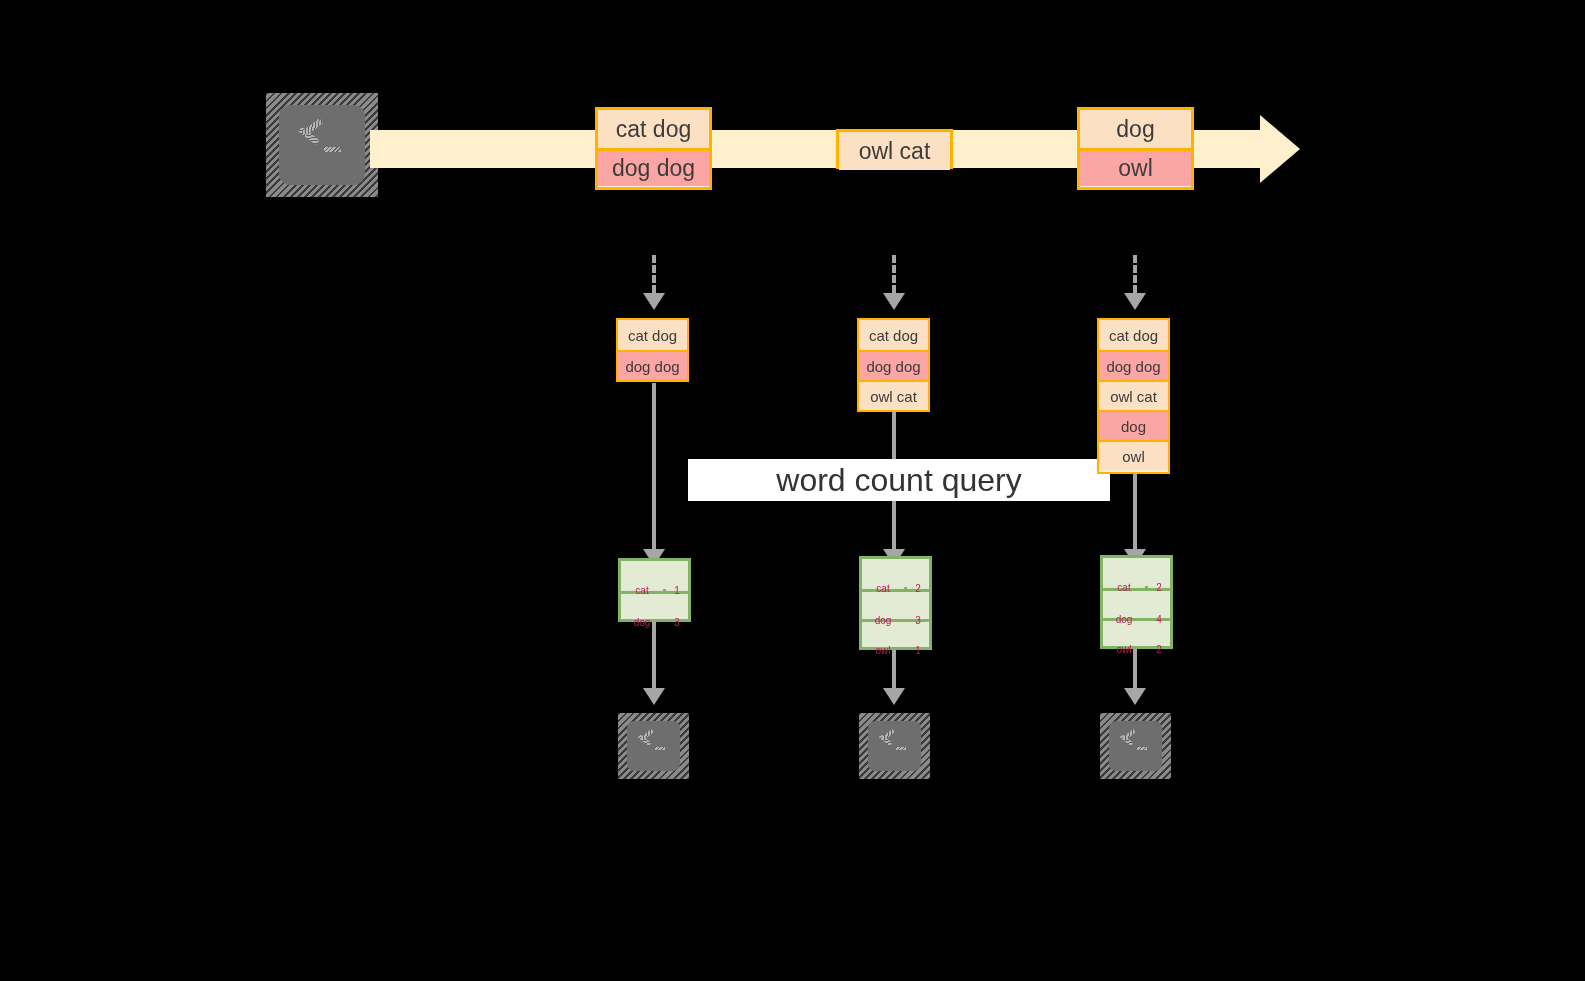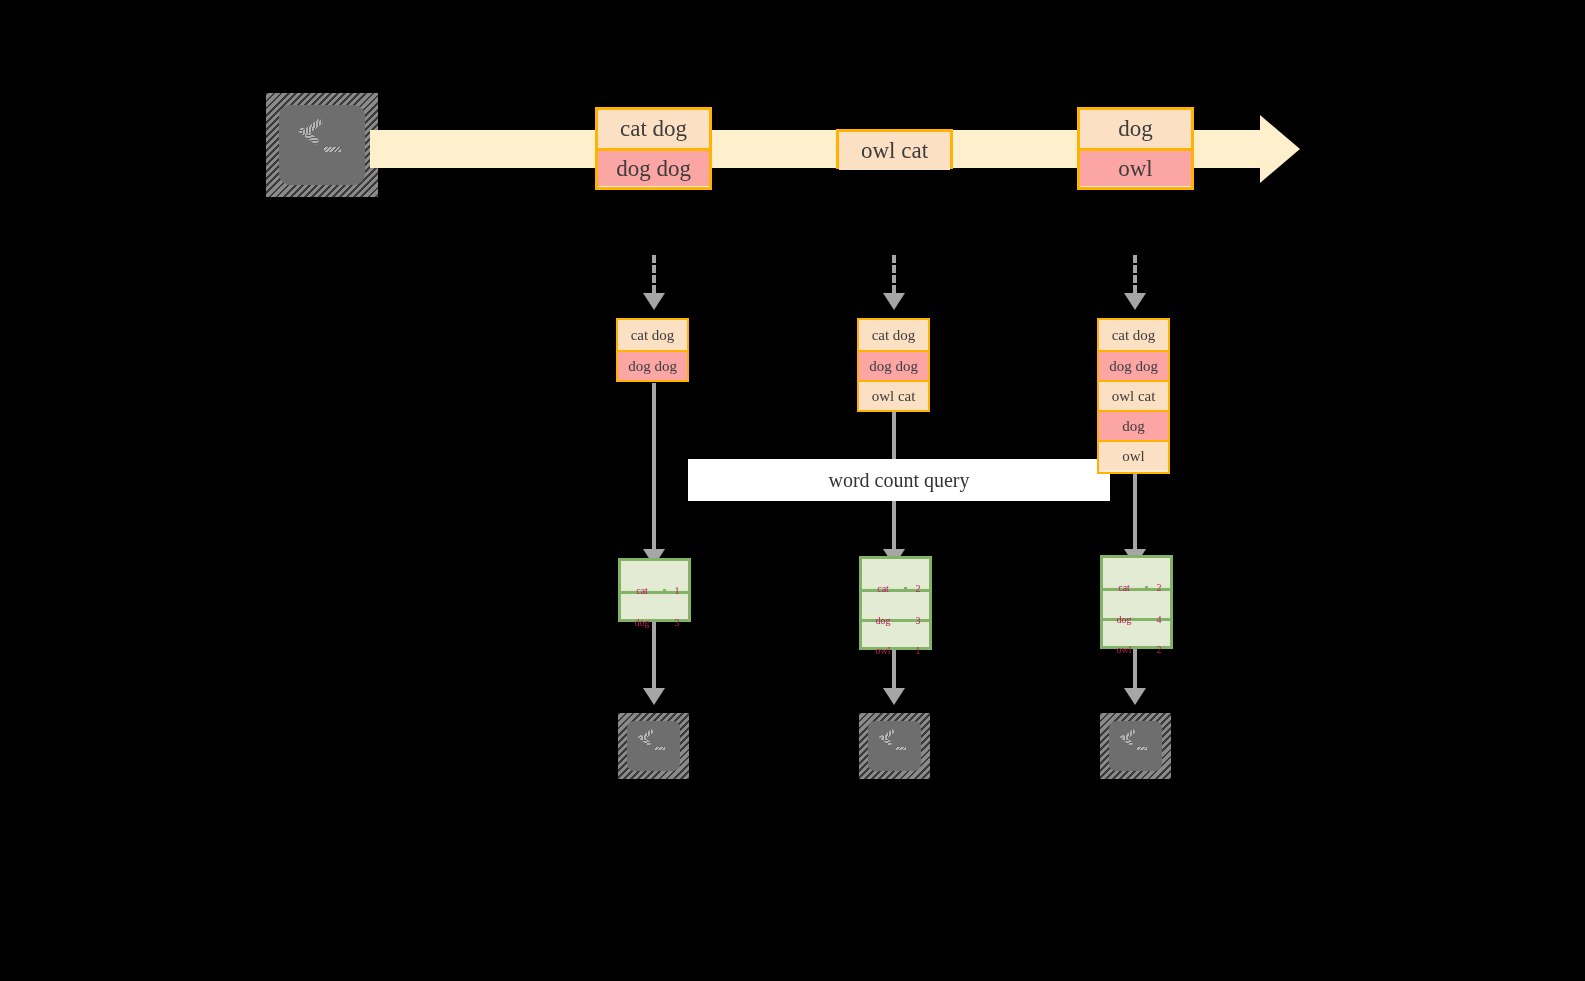--- a/index.html
+++ b/index.html
@@ -6,21 +6,21 @@
   html, body {
     margin: 0;
     padding: 0;
     background: #000000;
   }
   #canvas {
     position: relative;
     width: 1585px;
     height: 981px;
     background: #000000;
-    font-family: Liberation Serif, serif;
+    font-family: Liberation Sans, sans-serif;
     overflow: hidden;
   }
 
   
   .term {
     position: absolute;
     background-image: repeating-linear-gradient(
         135deg,
         #3a3a3a 0px, #3a3a3a 2px,
         #8a8a8a 2px, #8a8a8a 5px);
@@ -157,21 +157,21 @@
 
   
   #query-band {
     position: absolute;
     background: #FFFFFF;
     display: flex;
     align-items: center;
     justify-content: center;
   }
   #query-band .label {
-    font-size: 20px;
+    font-size: 32px;
     color: #333333;
     white-space: nowrap;
   }
 </style>
 </head>
 <body>
 
 <div id="canvas">
 
   <div class="term" style="left:266px; top:93px; width:112px; height:104px;">

